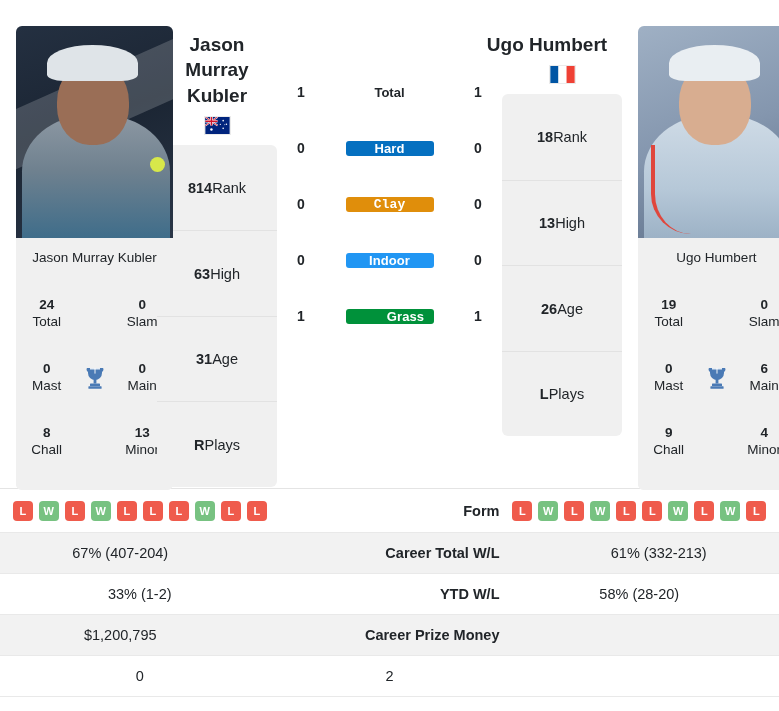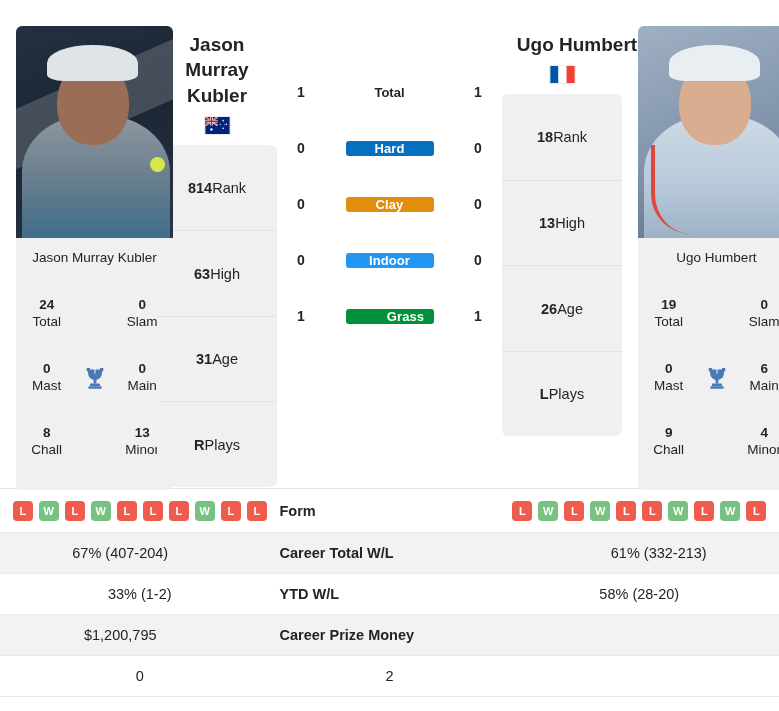--- a/index.html
+++ b/index.html
@@ -80,21 +80,21 @@
     height: 64px;
   }
   .tr-cell { text-align: center; line-height: 1.25; }
   .tr-val { font-size: 13.5px; font-weight: 700; color: #212529; }
   .tr-lab { font-size: 13.5px; color: #212529; }
   .trophy-icon { display:flex; align-items:center; justify-content:center; }
 
   
   .inner-col {
     width: 120px; flex: 0 0 120px;
-    display: flex; flex-direction: column; align-items: flex-start;
+    display: flex; flex-direction: column; align-items: flex-end;
     padding-top: 0;
   }
   .headline {
     text-align: center;
     font-size: 19px; font-weight: 700; line-height: 1.33;
     color: #212529;
     padding: 22px 0 0 0;
     width: 120px;
   }
   .headline.wide { width: 150px; }
@@ -150,21 +150,21 @@
   .cmp-row {
     display: grid;
     grid-template-columns: 1fr 220px 1fr;
     align-items: center;
     height: 41px;
     border-bottom: 1px solid #e9e9e9;
   }
   .cmp-row.shaded { background: #f2f2f2; gap: 39px; }
   .cmp-row.form-row { height: 44px; background: #ffffff; }
   .cmp-left, .cmp-right { text-align: center; font-size: 14.5px; color:#212529; }
-  .cmp-mid { text-align: left; font-size: 14.5px; font-weight: 700; color:#212529; }
+  .cmp-mid { text-align: right; font-size: 14.5px; font-weight: 700; color:#212529; }
 
   .form-badges { display:flex; justify-content:center; gap: 6px; }
   .fb {
     width: 20px; height: 20px; border-radius: 4px;
     display:flex; align-items:center; justify-content:center;
     font-size: 11px; font-weight: 700; color:#ffffff;
   }
   .fb.w { background:#77c281; }
   .fb.l { background:#ef5b4c; }
 </style>
@@ -287,21 +287,21 @@
       <div class="h2h-row">
         <div class="h2h-num">0</div>
         <div class="h2h-mid">
           <span class="surface-badge" id="badge-hard" style="background: rgb(5, 112, 192);">Hard</span>
         </div>
         <div class="h2h-num">0</div>
       </div>
       <div class="h2h-row">
         <div class="h2h-num">0</div>
         <div class="h2h-mid">
-          <span class="surface-badge" id="badge-clay" style="background: rgb(224, 142, 11);">Clay</span>
+          <span class="surface-badge" id="badge-clay" style="background: rgb(224, 142, 11); font-family: Liberation Mono, monospace;">Clay</span>
         </div>
         <div class="h2h-num">0</div>
       </div>
       <div class="h2h-row">
         <div class="h2h-num">0</div>
         <div class="h2h-mid">
           <span class="surface-badge" id="badge-indoor" style="background: rgb(33, 150, 243);">Indoor</span>
         </div>
         <div class="h2h-num">0</div>
       </div>

